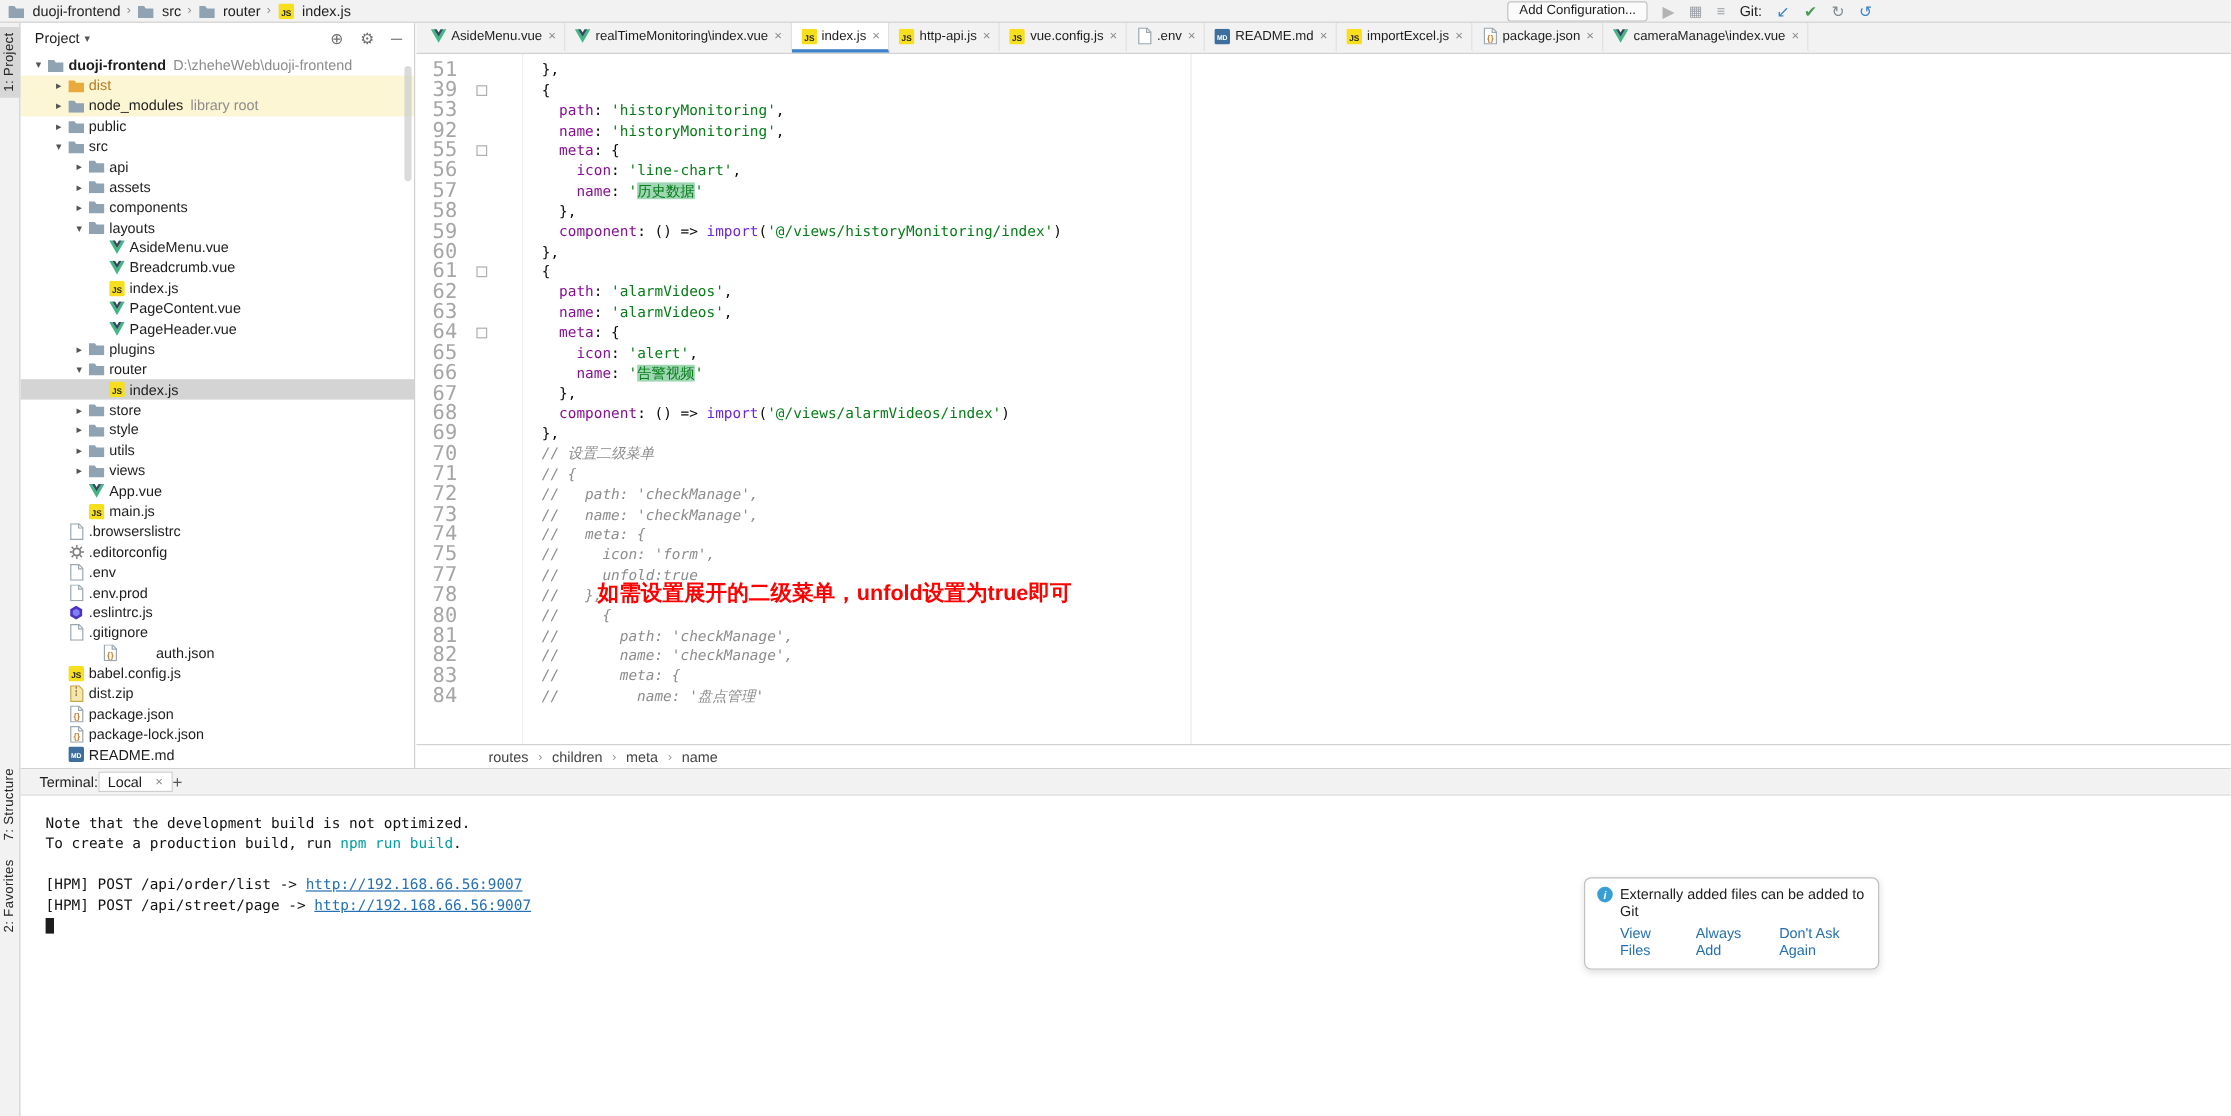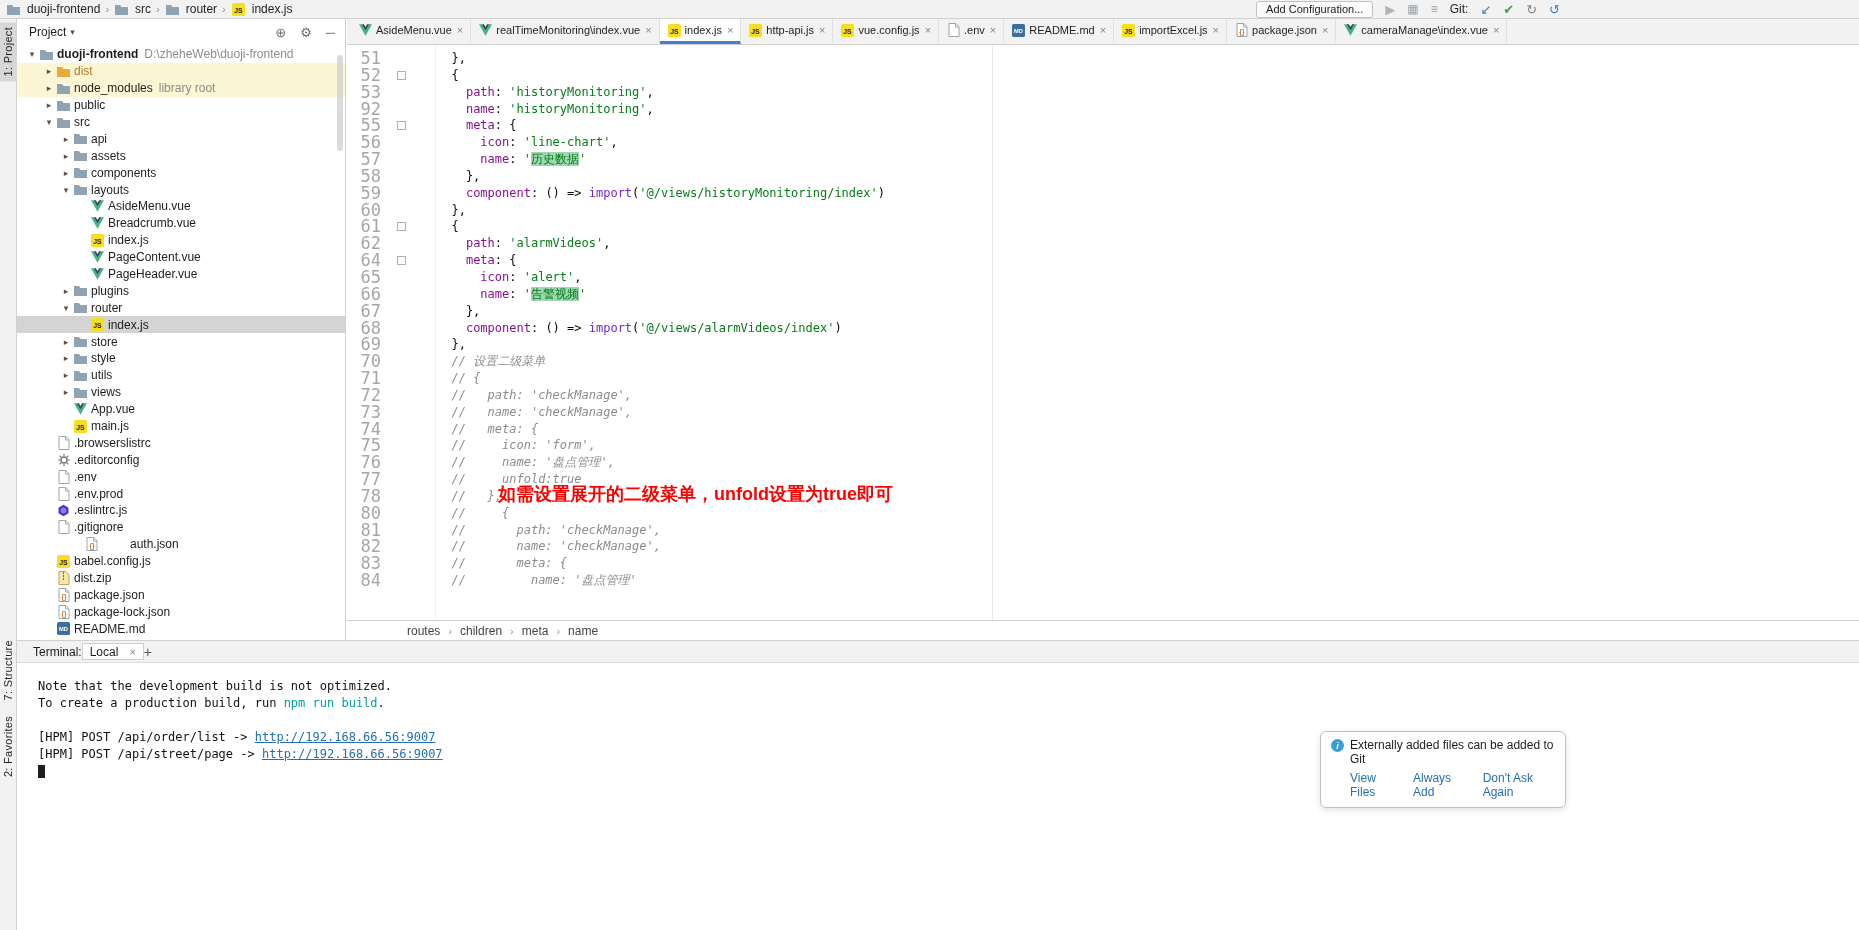--- a/index.html
+++ b/index.html
@@ -616,44 +616,44 @@
           </span>
           <span class="tlabel">cameraManage\index.vue</span>
           <span class="tclose">×</span>
         </span>
       </div>
     <div class="code-pane">
       <div class="gutter-line"></div>
       <div class="margin-guide"></div>
       <div class="code-lines" id="codeLines">
           <div class="cl"><span class="ln">51</span><span class="gmark"></span><span class="ctext"><span class="sg-p">  },</span></span></div>
-          <div class="cl"><span class="ln">52</span><span class="gmark"><span class="foldbox"></span></span><span class="ctext"><span class="sg-p">  {</span></span></div>
+          <div class="cl"><span class="ln">39</span><span class="gmark"><span class="foldbox"></span></span><span class="ctext"><span class="sg-p">  {</span></span></div>
           <div class="cl"><span class="ln">53</span><span class="gmark"></span><span class="ctext"><span class="sg-p">    </span><span class="sg-pr">path</span><span class="sg-p">: </span><span class="sg-st">'historyMonitoring'</span><span class="sg-p">,</span></span></div>
           <div class="cl"><span class="ln">92</span><span class="gmark"></span><span class="ctext"><span class="sg-p">    </span><span class="sg-pr">name</span><span class="sg-p">: </span><span class="sg-st">'historyMonitoring'</span><span class="sg-p">,</span></span></div>
           <div class="cl"><span class="ln">55</span><span class="gmark"><span class="foldbox"></span></span><span class="ctext"><span class="sg-p">    </span><span class="sg-pr">meta</span><span class="sg-p">: {</span></span></div>
           <div class="cl"><span class="ln">56</span><span class="gmark"></span><span class="ctext"><span class="sg-p">      </span><span class="sg-pr">icon</span><span class="sg-p">: </span><span class="sg-st">'line-chart'</span><span class="sg-p">,</span></span></div>
           <div class="cl"><span class="ln">57</span><span class="gmark"></span><span class="ctext"><span class="sg-p">      </span><span class="sg-pr">name</span><span class="sg-p">: </span><span class="sg-st">'</span><span class="sg-sh">历史数据</span><span class="sg-st">'</span></span></div>
           <div class="cl"><span class="ln">58</span><span class="gmark"></span><span class="ctext"><span class="sg-p">    },</span></span></div>
           <div class="cl"><span class="ln">59</span><span class="gmark"></span><span class="ctext"><span class="sg-p">    </span><span class="sg-pr">component</span><span class="sg-p">: () =&gt; </span><span class="sg-k">import</span><span class="sg-p">(</span><span class="sg-st">'@/views/historyMonitoring/index'</span><span class="sg-p">)</span></span></div>
           <div class="cl"><span class="ln">60</span><span class="gmark"></span><span class="ctext"><span class="sg-p">  },</span></span></div>
           <div class="cl"><span class="ln">61</span><span class="gmark"><span class="foldbox"></span></span><span class="ctext"><span class="sg-p">  {</span></span></div>
           <div class="cl"><span class="ln">62</span><span class="gmark"></span><span class="ctext"><span class="sg-p">    </span><span class="sg-pr">path</span><span class="sg-p">: </span><span class="sg-st">'alarmVideos'</span><span class="sg-p">,</span></span></div>
+          <div class="cl"><span class="ln">63</span><span class="gmark"></span><span class="ctext"><span class="sg-p">    </span><span class="sg-pr">name</span><span class="sg-p">: </span><span class="sg-st">'alarmVideos'</span><span class="sg-p">,</span></span></div>
           <div class="cl"><span class="ln">64</span><span class="gmark"><span class="foldbox"></span></span><span class="ctext"><span class="sg-p">    </span><span class="sg-pr">meta</span><span class="sg-p">: {</span></span></div>
           <div class="cl"><span class="ln">65</span><span class="gmark"></span><span class="ctext"><span class="sg-p">      </span><span class="sg-pr">icon</span><span class="sg-p">: </span><span class="sg-st">'alert'</span><span class="sg-p">,</span></span></div>
           <div class="cl"><span class="ln">66</span><span class="gmark"></span><span class="ctext"><span class="sg-p">      </span><span class="sg-pr">name</span><span class="sg-p">: </span><span class="sg-st">'</span><span class="sg-sh">告警视频</span><span class="sg-st">'</span></span></div>
           <div class="cl"><span class="ln">67</span><span class="gmark"></span><span class="ctext"><span class="sg-p">    },</span></span></div>
           <div class="cl"><span class="ln">68</span><span class="gmark"></span><span class="ctext"><span class="sg-p">    </span><span class="sg-pr">component</span><span class="sg-p">: () =&gt; </span><span class="sg-k">import</span><span class="sg-p">(</span><span class="sg-st">'@/views/alarmVideos/index'</span><span class="sg-p">)</span></span></div>
           <div class="cl"><span class="ln">69</span><span class="gmark"></span><span class="ctext"><span class="sg-p">  },</span></span></div>
           <div class="cl"><span class="ln">70</span><span class="gmark"></span><span class="ctext"><span class="sg-p">  </span><span class="sg-c">// 设置二级菜单</span></span></div>
           <div class="cl"><span class="ln">71</span><span class="gmark"></span><span class="ctext"><span class="sg-p">  </span><span class="sg-c">// {</span></span></div>
           <div class="cl"><span class="ln">72</span><span class="gmark"></span><span class="ctext"><span class="sg-p">  </span><span class="sg-c">//   path: 'checkManage',</span></span></div>
           <div class="cl"><span class="ln">73</span><span class="gmark"></span><span class="ctext"><span class="sg-p">  </span><span class="sg-c">//   name: 'checkManage',</span></span></div>
           <div class="cl"><span class="ln">74</span><span class="gmark"></span><span class="ctext"><span class="sg-p">  </span><span class="sg-c">//   meta: {</span></span></div>
           <div class="cl"><span class="ln">75</span><span class="gmark"></span><span class="ctext"><span class="sg-p">  </span><span class="sg-c">//     icon: 'form',</span></span></div>
-          <div class="cl"><span class="ln">76</span><span class="gmark"></span><span class="ctext"><span class="sg-p">  </span><span class="sg-c">//     name: '盘点管理',</span></span></div>
           <div class="cl"><span class="ln">77</span><span class="gmark"></span><span class="ctext"><span class="sg-p">  </span><span class="sg-c">//     unfold:true</span></span></div>
           <div class="cl"><span class="ln">78</span><span class="gmark"></span><span class="ctext"><span class="sg-p">  </span><span class="sg-c">//   },</span></span></div>
           <div class="cl"><span class="ln">80</span><span class="gmark"></span><span class="ctext"><span class="sg-p">  </span><span class="sg-c">//     {</span></span></div>
           <div class="cl"><span class="ln">81</span><span class="gmark"></span><span class="ctext"><span class="sg-p">  </span><span class="sg-c">//       path: 'checkManage',</span></span></div>
           <div class="cl"><span class="ln">82</span><span class="gmark"></span><span class="ctext"><span class="sg-p">  </span><span class="sg-c">//       name: 'checkManage',</span></span></div>
           <div class="cl"><span class="ln">83</span><span class="gmark"></span><span class="ctext"><span class="sg-p">  </span><span class="sg-c">//       meta: {</span></span></div>
           <div class="cl"><span class="ln">84</span><span class="gmark"></span><span class="ctext"><span class="sg-p">  </span><span class="sg-c">//         name: '盘点管理'</span></span></div>
         </div>
       <div class="annotation" style="color: rgb(255, 0, 0);">如需设置展开的二级菜单，unfold设置为true即可</div>
     </div>

